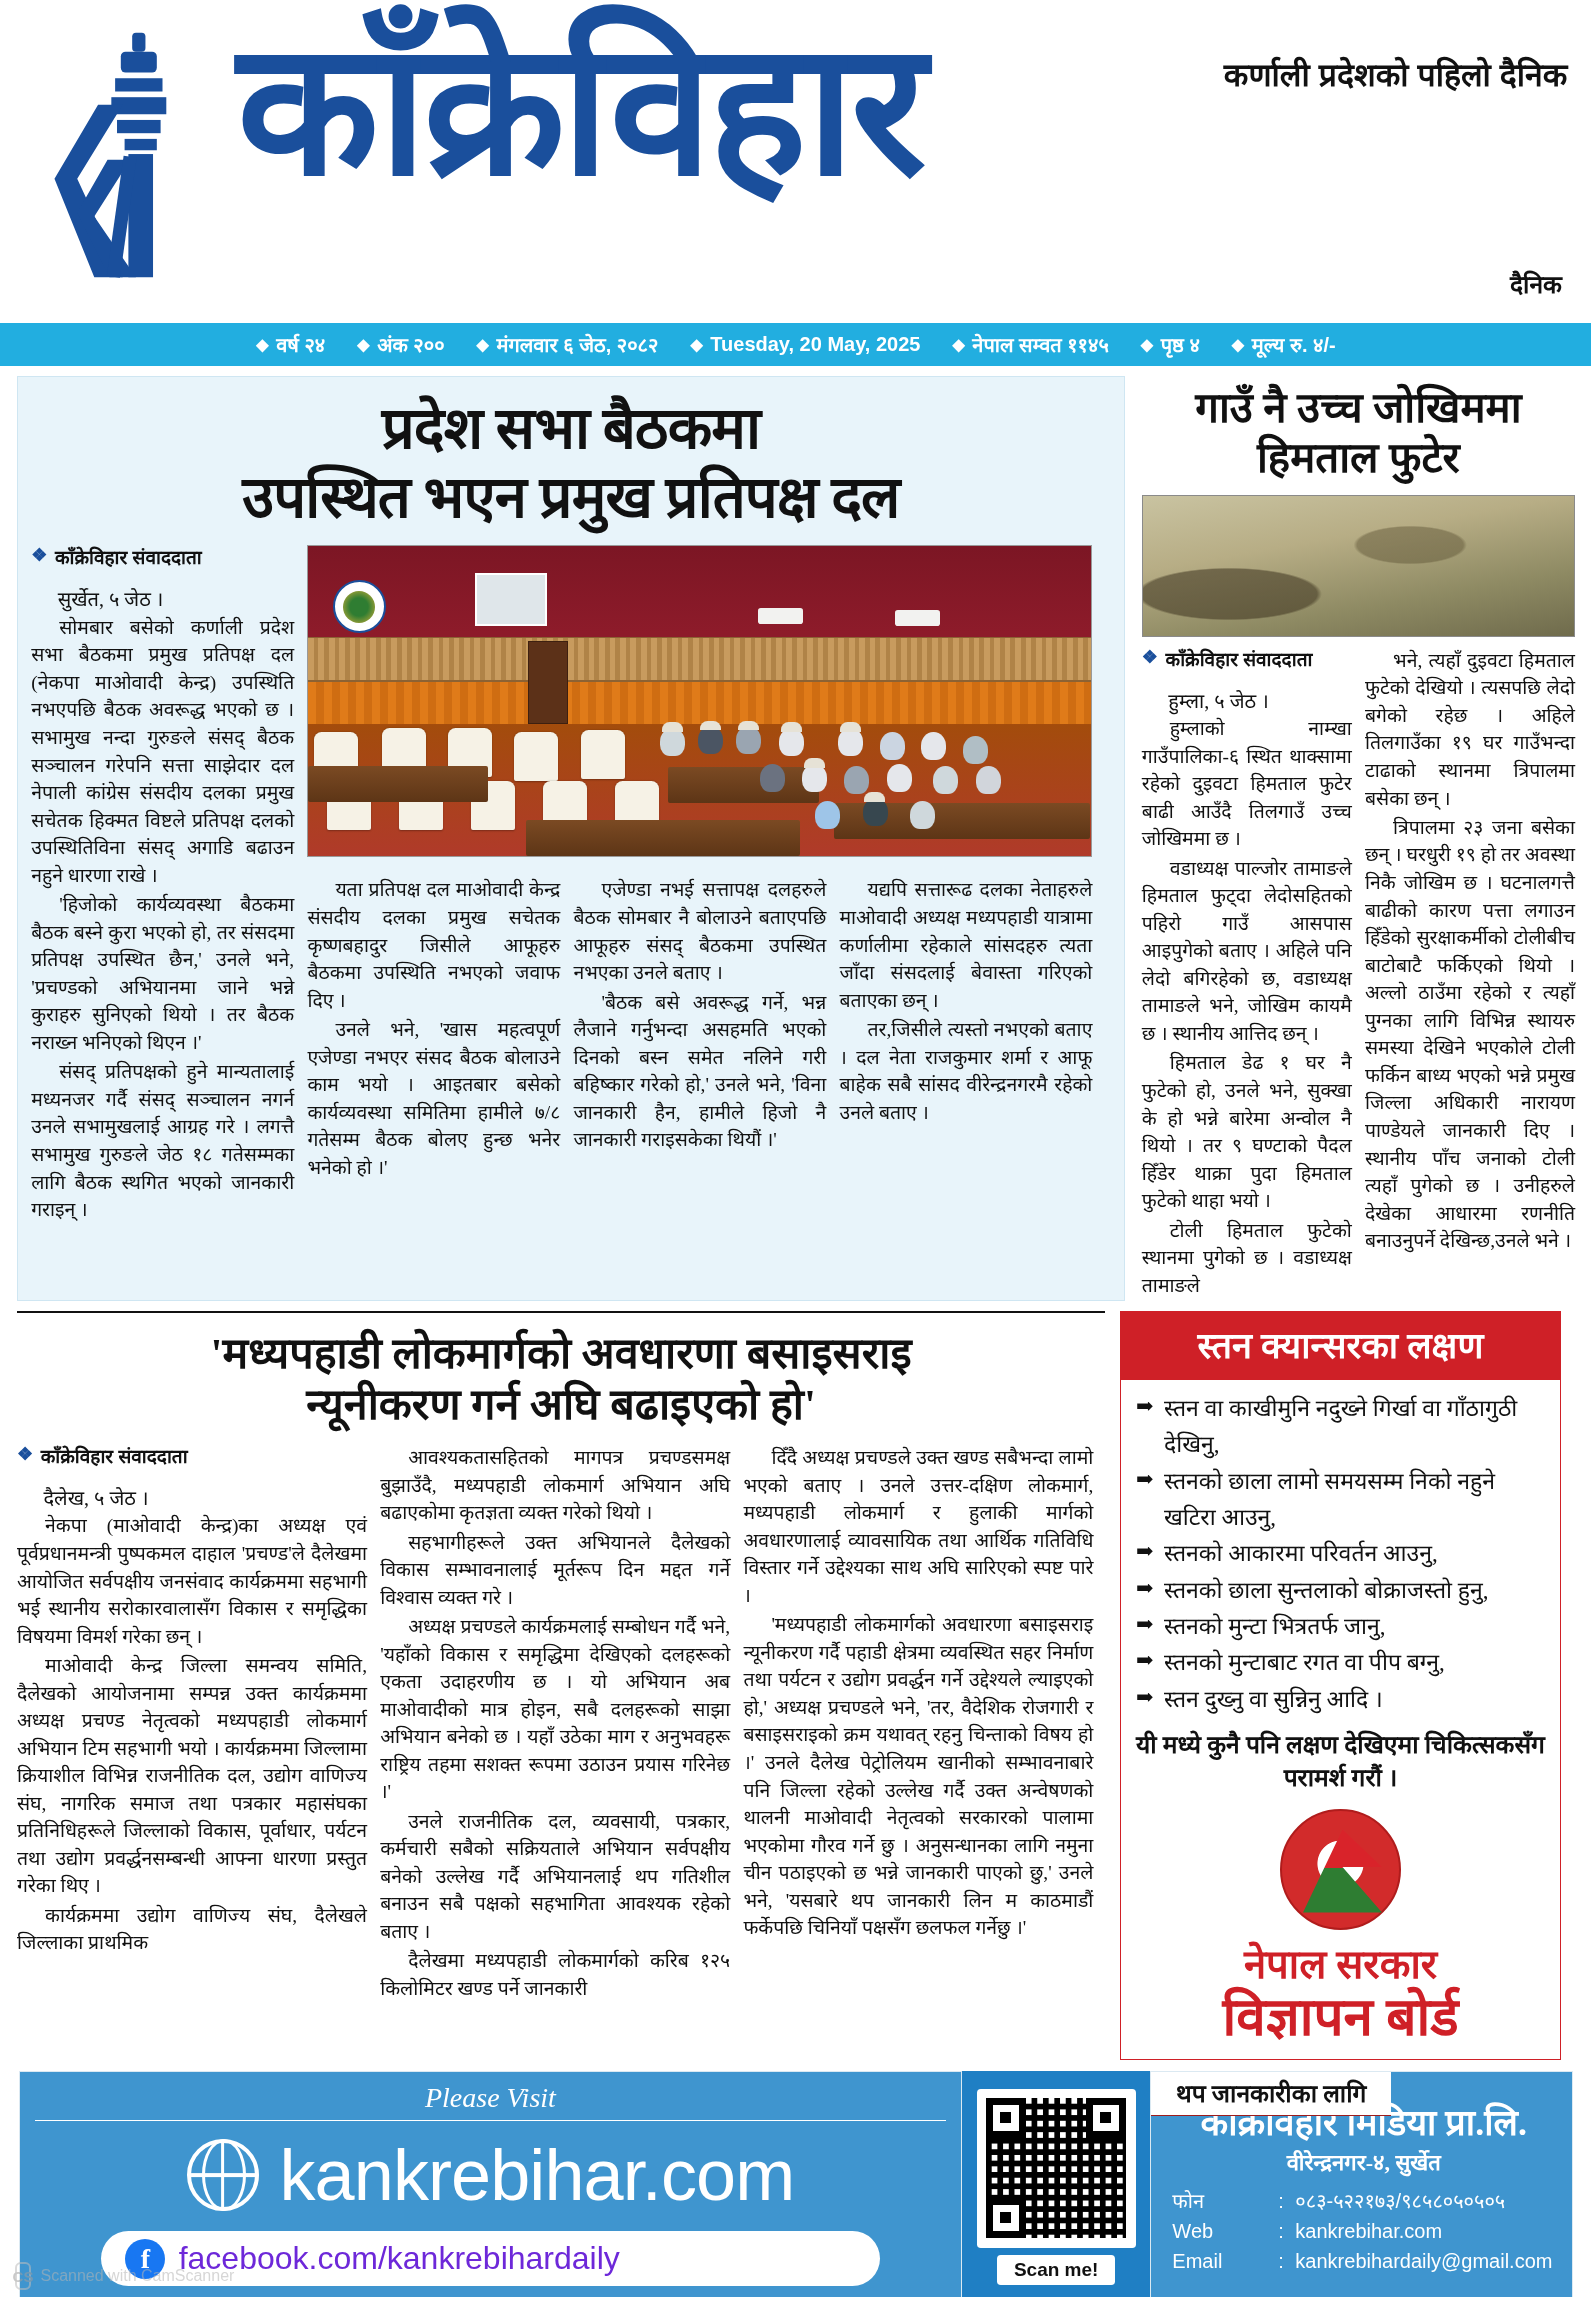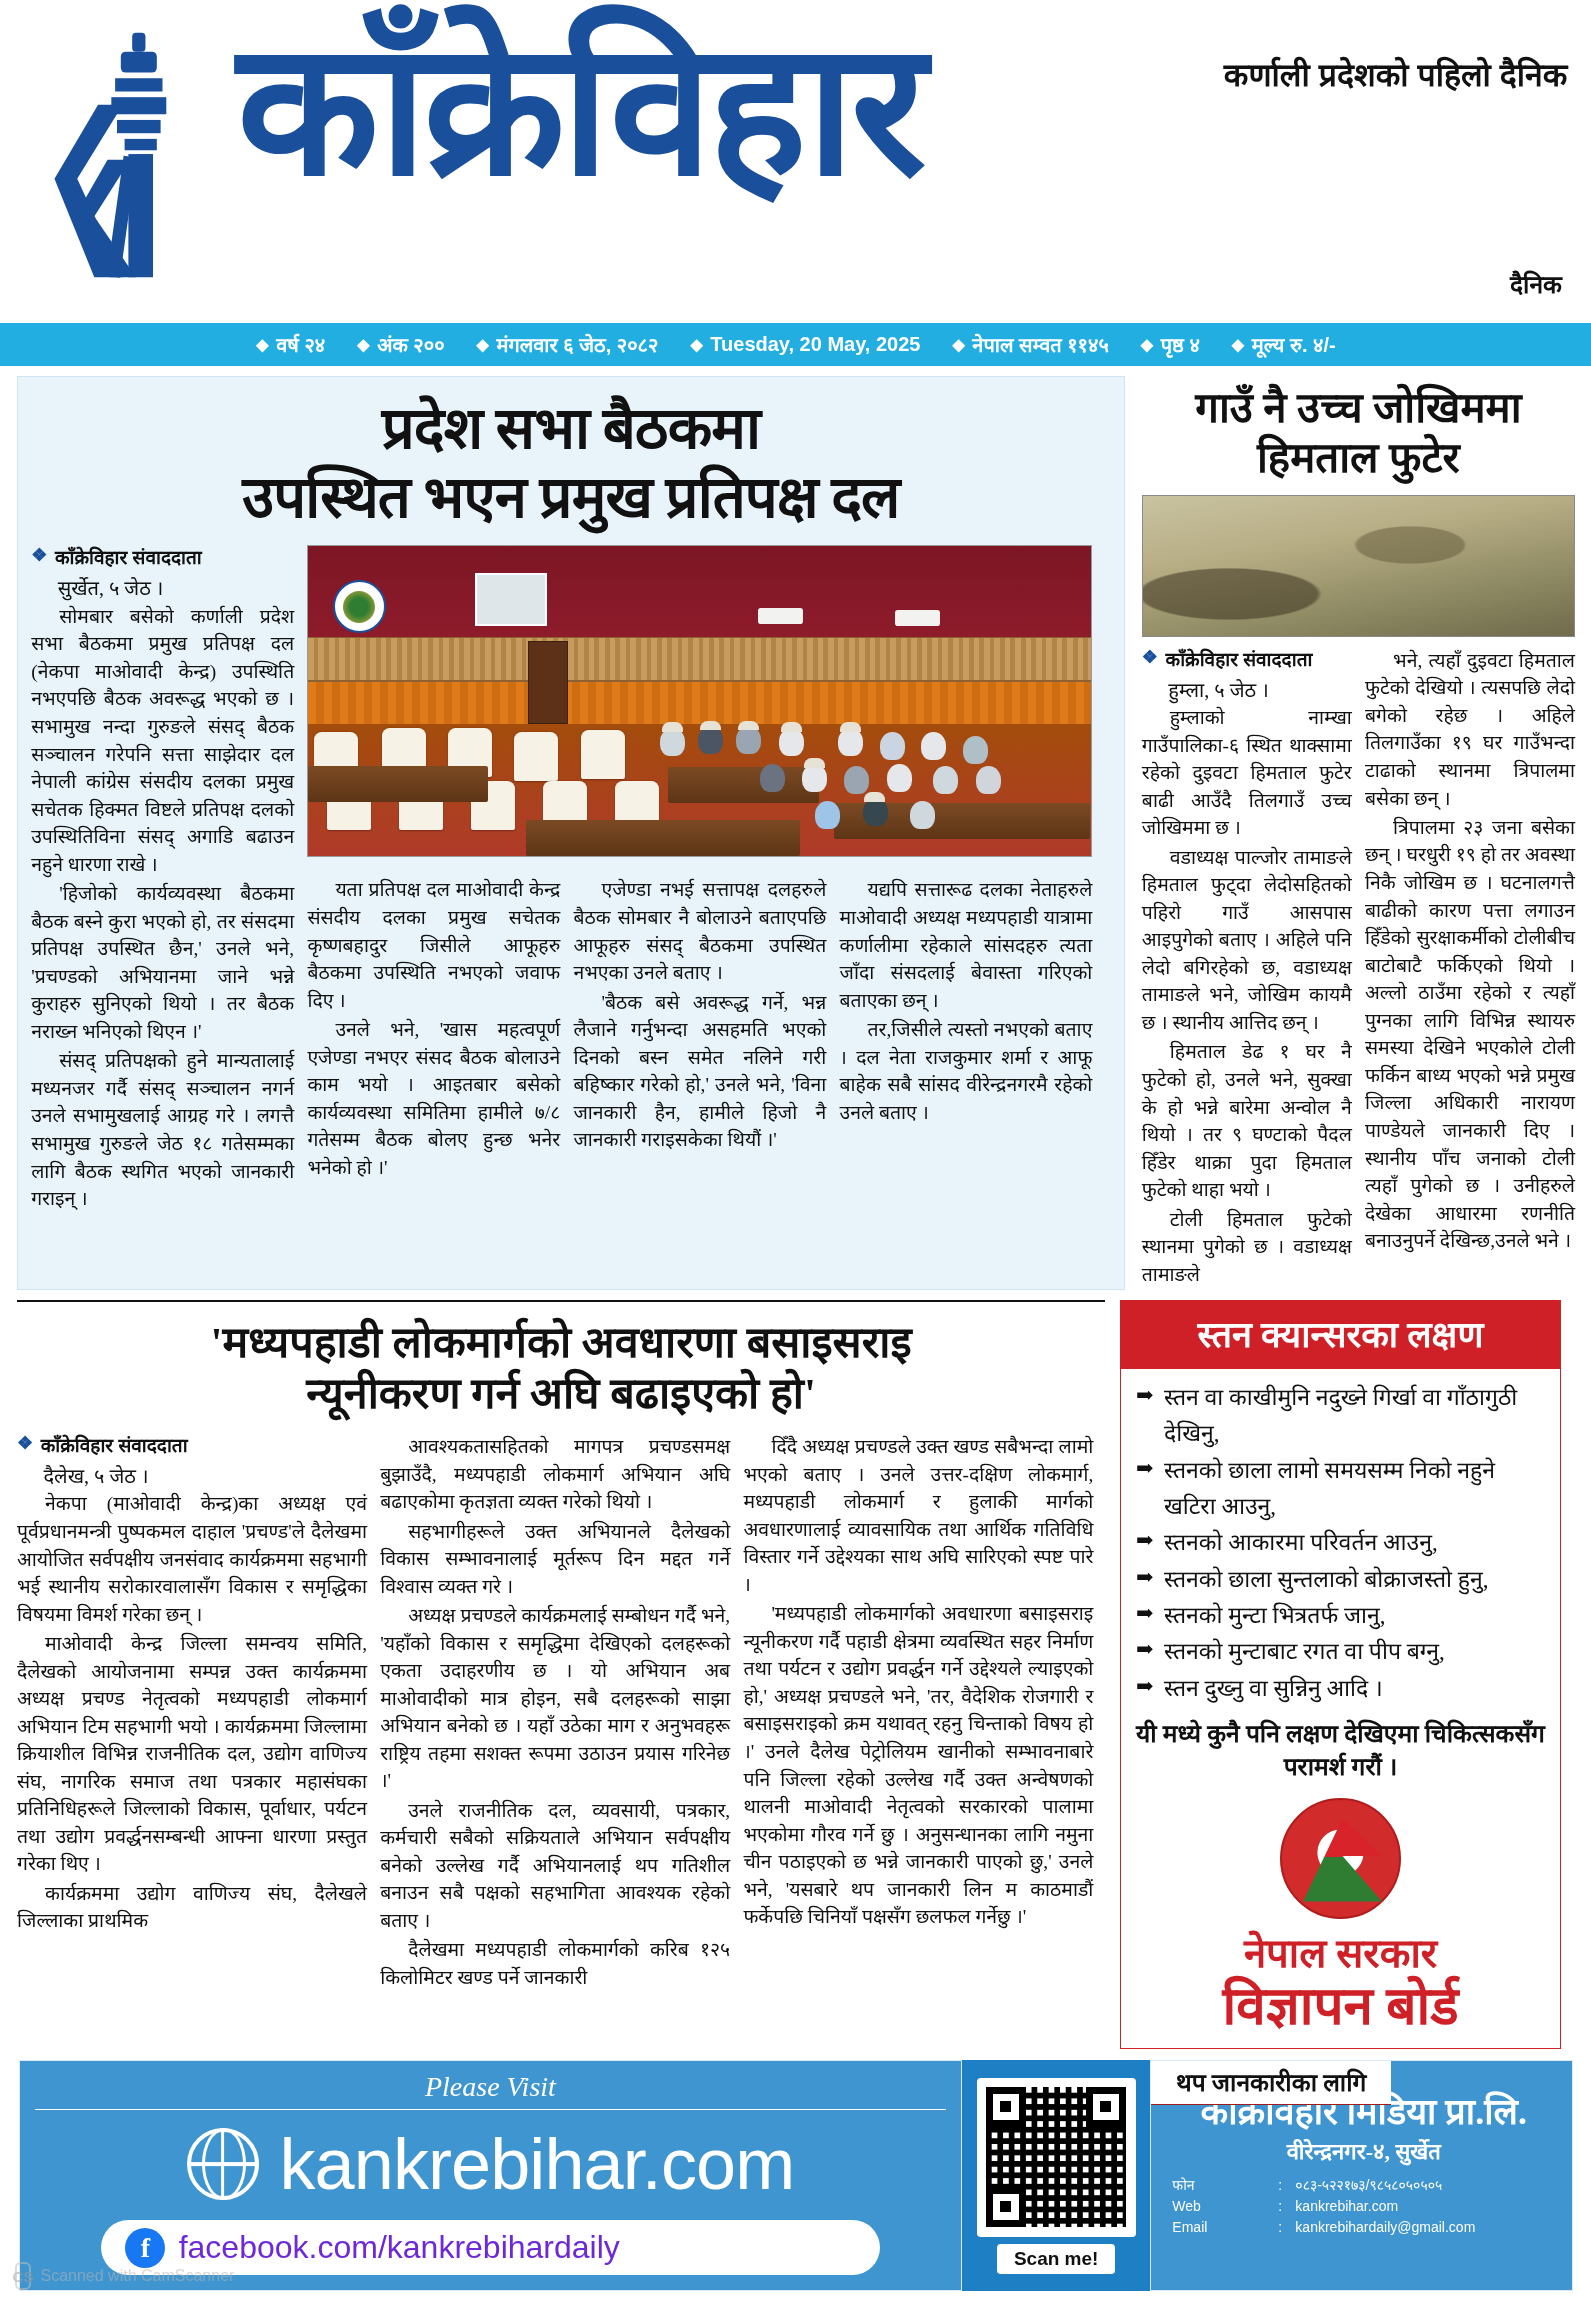--- a/index.html
+++ b/index.html
@@ -60,21 +60,21 @@
     padding: 5.7px 9.5px 13.2px 9.5px;
   }
   .side-headline {
     text-align:center; font-family:"Liberation Serif", serif;
     font-weight:700; color:#111; font-size:42px; line-height:1.2;
     padding: 7.6px 3.8px 11.4px 3.8px;
   }
 
   .byline { font-family:"Liberation Sans", sans-serif; font-weight:700; font-size:19px; color:#111; display:flex; gap:7.6px; align-items:flex-start;}
   .byline .flower { color:#1a4f9c; font-size:18px; line-height:1.2; }
-  .dateline { font-size:20px; margin-top:2px; text-indent:26.5px; }
+  .dateline { font-size:20px; margin-top:13px; text-indent:26.5px; }
 
   .cols { display:flex; gap:13.2px; }
   .col { font-size:19.4px; line-height:1.42; text-align:justify; color:#111; }
   .col p { text-indent:28px; margin-bottom:1.9px; hyphens:auto; }
 
   
   .photo-assembly {
     width:100%; height:312px; position:relative; overflow:hidden;
     background: linear-gradient(180deg,#7c1624 0%, #8d1b2a 28%, #8d1b2a 40%, #c2620f 48%, #a34c0c 58%, #b03a2a 100%);
     border:0.9px solid #999;
@@ -153,21 +153,21 @@
   .qr .fp:after{content:"";position:absolute;left:6.6px;top:6.6px;width:11.4px;height:11.4px;background:#000;}
   .qr .f1{left:0;top:0;} .qr .f2{right:0;top:0;} .qr .f3{left:0;bottom:0;}
   .scan-label { background:#fff; color:#111; font-weight:700; font-size:19px; padding:3.8px 17px; border-radius:3.8px; margin-top:7.6px;
     font-family:"Liberation Sans",sans-serif;}
 
   .ban-right { width:424px; background:#3f95cf; border:1.9px solid #dbe9f2; position:relative; padding:24.6px 17px 15px 21px;}
   .thapbadge { position:absolute; left:0; top:0; background:#fff; color:#111; font-weight:700; font-size:24.6px;
     padding:3.8px 24.6px 5.7px 24.6px; border-bottom:1.9px solid #9e1c1c; }
   .co-name { color:#fff; font-weight:700; font-size:36px; text-align:center; }
   .co-addr { color:#fff; font-weight:700; font-size:22px; text-align:center; margin-bottom:9.5px;}
-  .co-row { display:flex; color:#fff; font-size:14px; font-family:"Liberation Sans",sans-serif; line-height:1.5;}
+  .co-row { display:flex; color:#fff; font-size:20px; font-family:"Liberation Sans",sans-serif; line-height:1.5;}
   .co-k { width:106px; }
   .co-sep { width:17px; }
 
   
   .camscan { position:absolute; left:15px; bottom:7.6px; display:flex; align-items:center; gap:9.5px; opacity:.55;}
   .cs-box { width:16px; height:28px; border:2.8px solid #bdbdbd; border-radius:5.7px; color:#9e9e9e;
     font-family:"Liberation Sans",sans-serif; font-weight:700; font-size:15px; display:flex; align-items:center; justify-content:center;}
   .cs-txt { color:#b5b5b5; font-family:"Liberation Sans",sans-serif; font-size:16px;}
   .photo-side { width:100%; height:142px; border:0.9px solid #8a8a8a;
     background:

